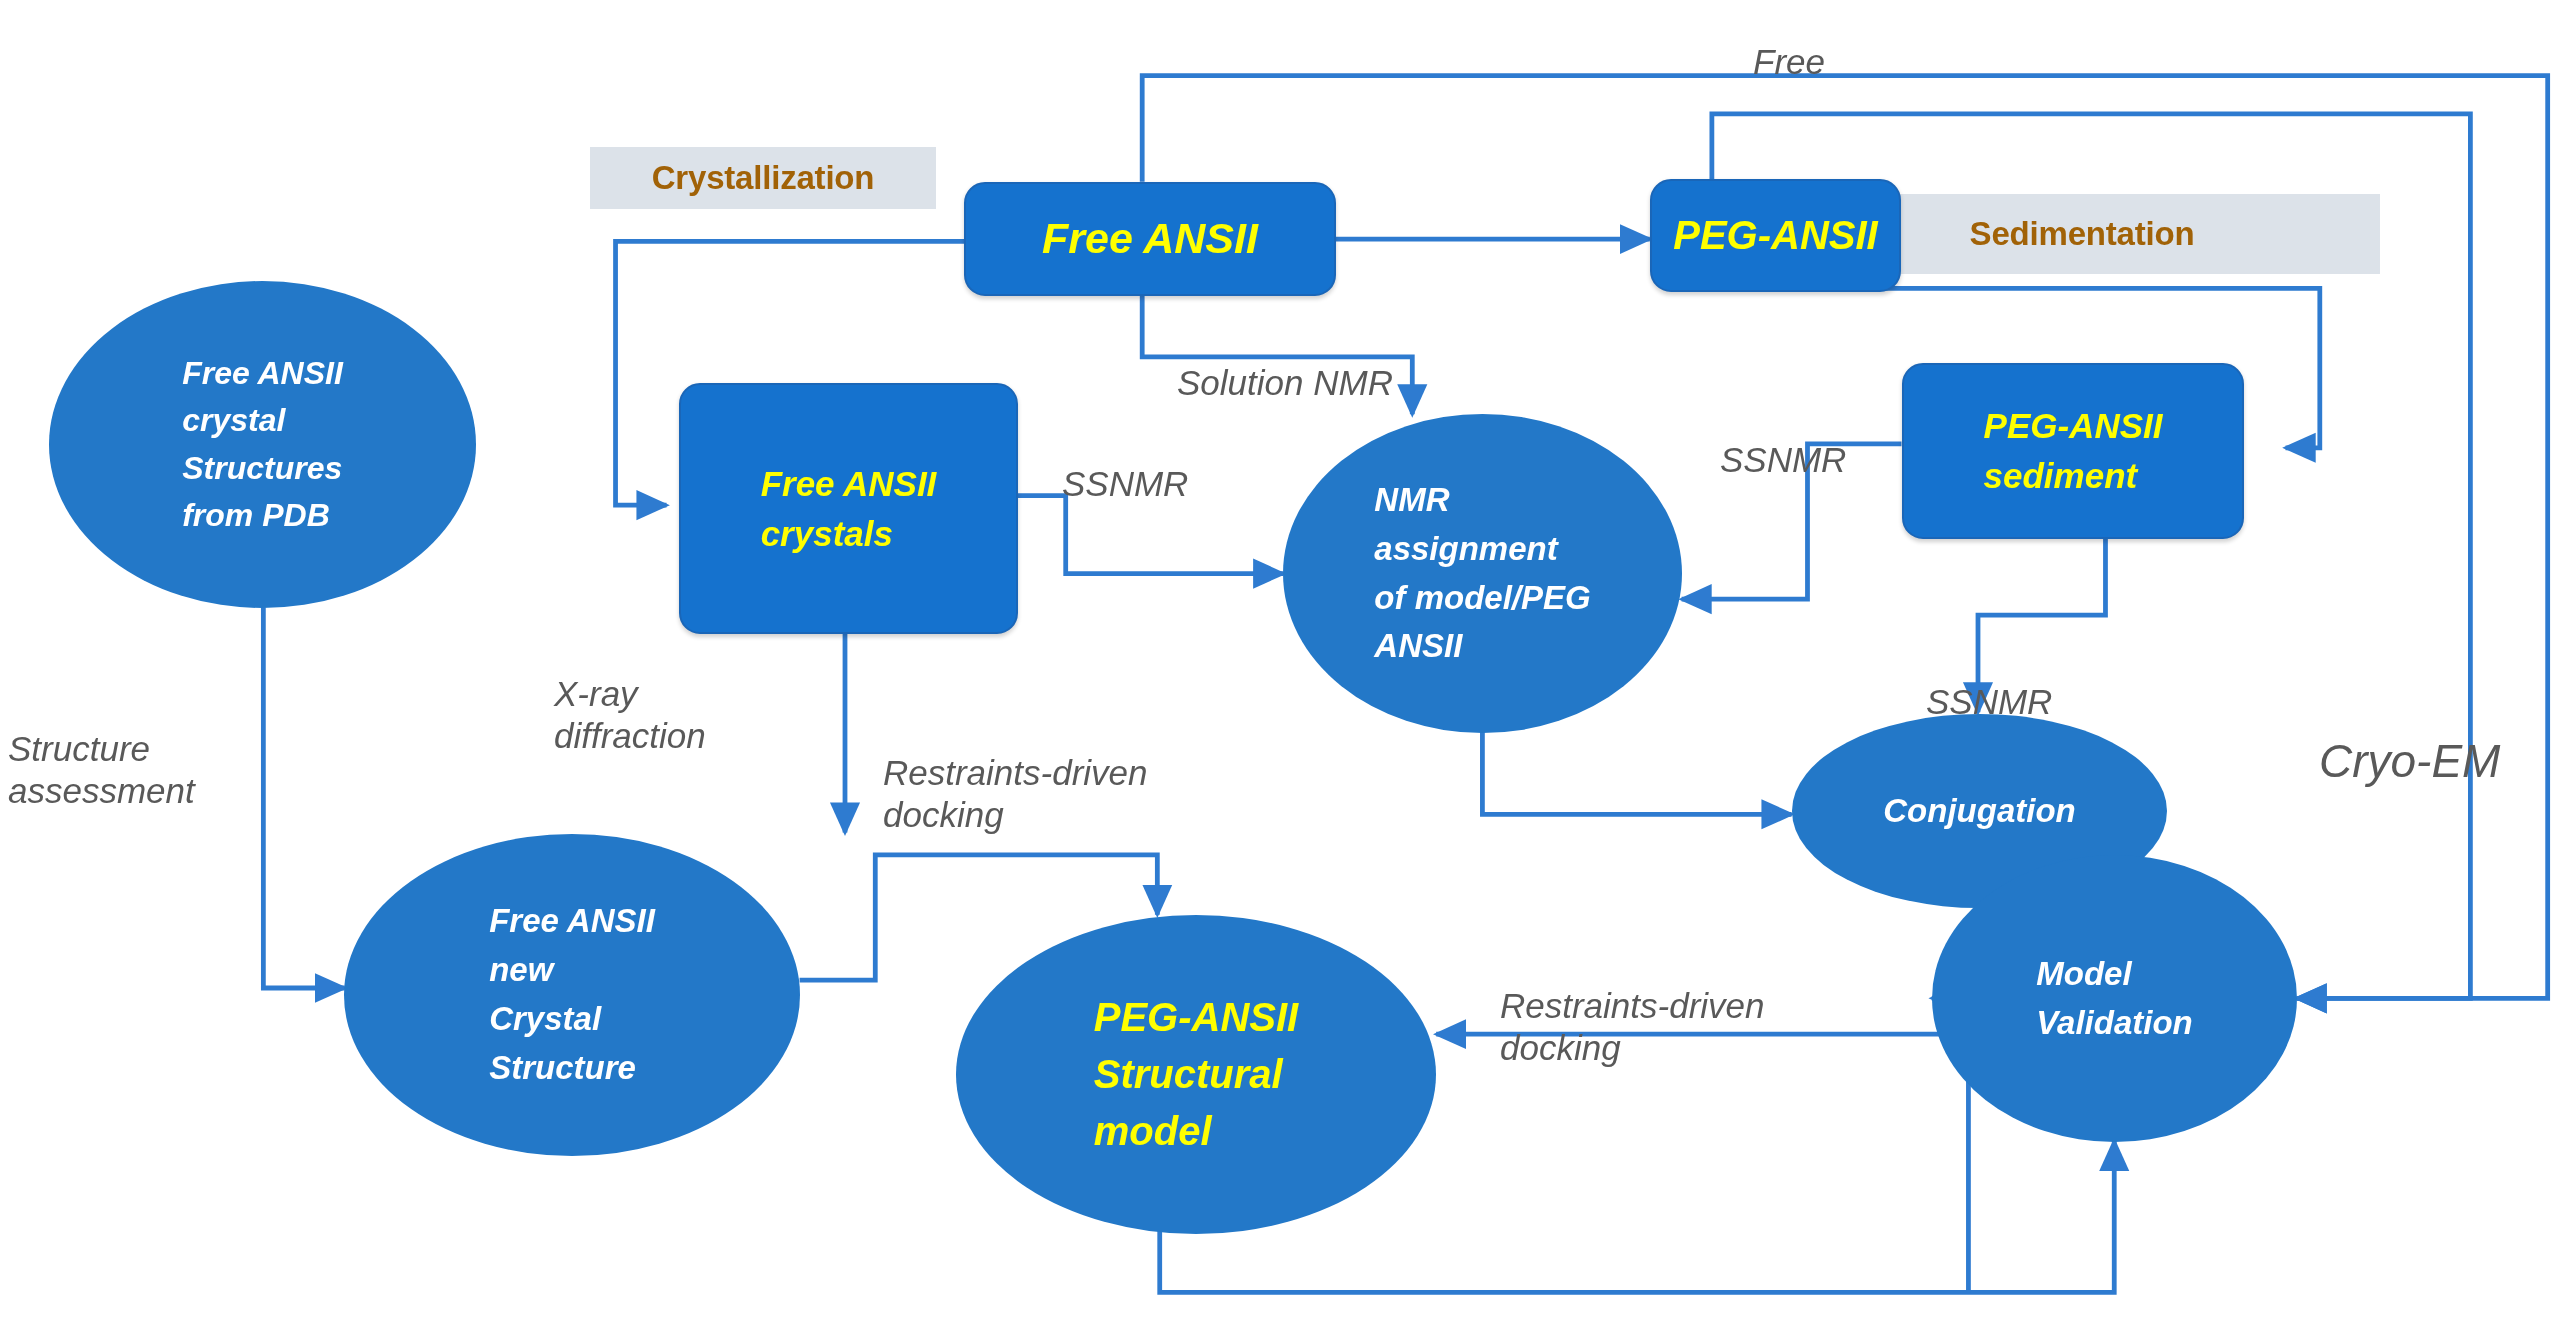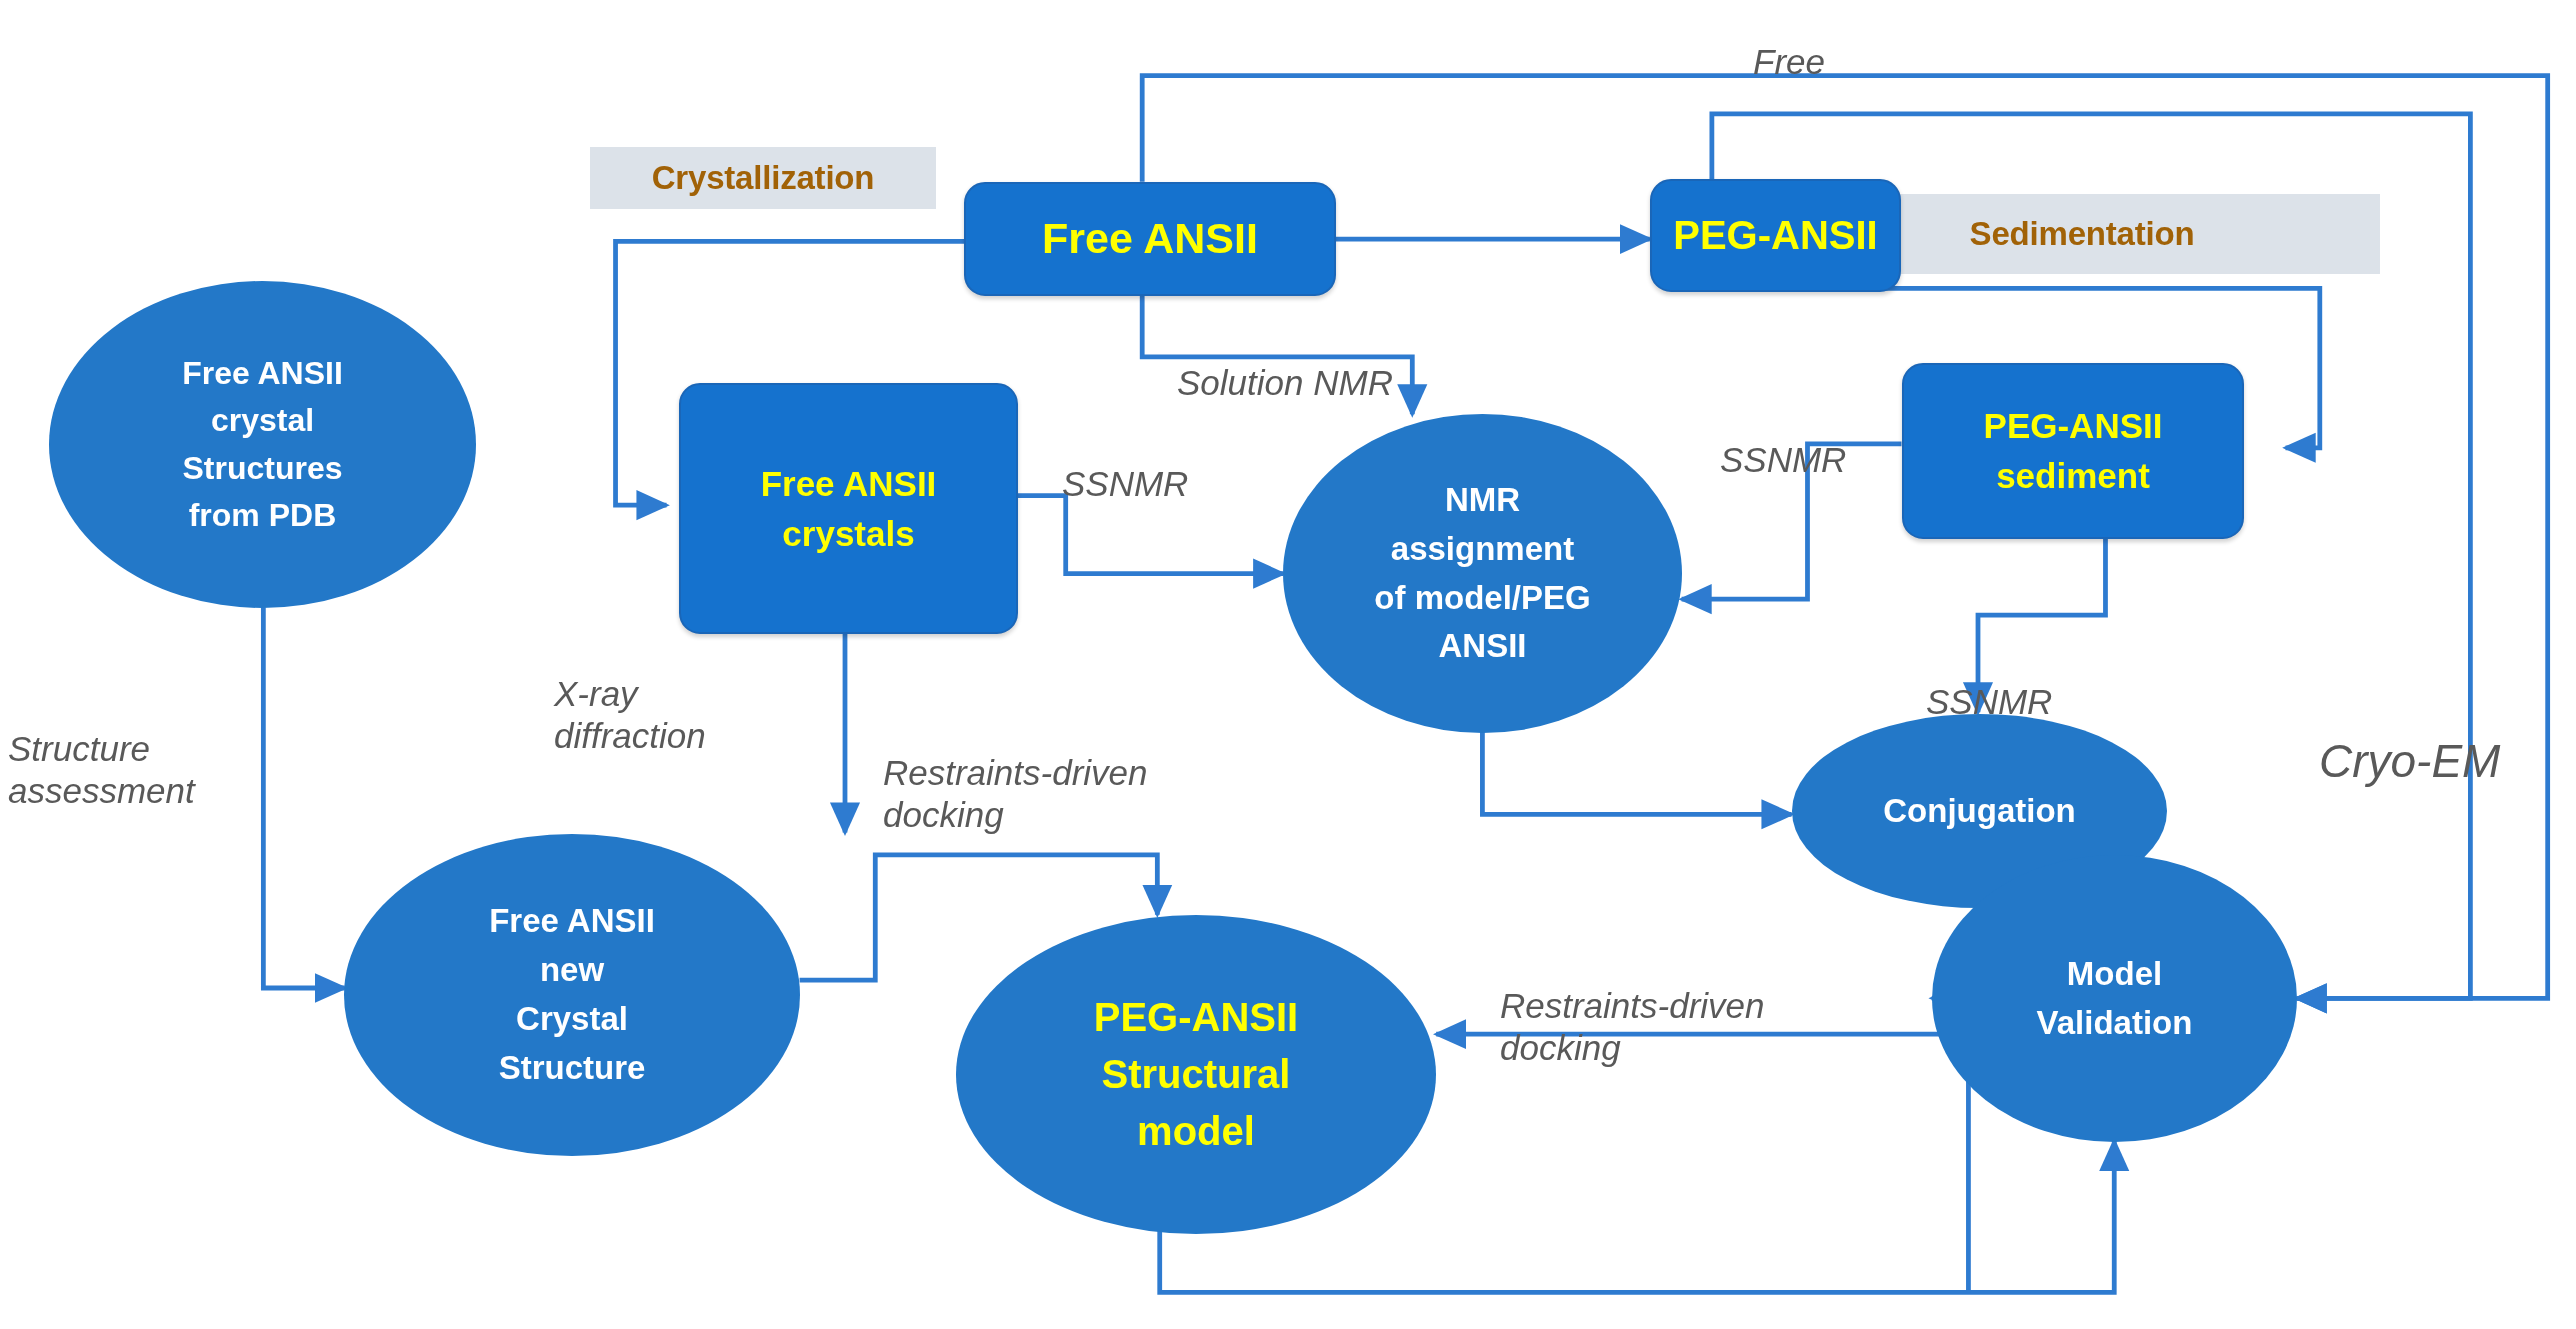--- a/index.html
+++ b/index.html
@@ -1,21 +1,21 @@
 <!DOCTYPE html>
 <html style="font-size:12.8px"><head>
 <meta charset="utf-8">
 <style>
   html,body{margin:0;padding:0;background:#ffffff;}
   body{width:2576px;height:1329px;overflow:hidden;font-family:"Liberation Sans",sans-serif;}
   #stage{position:relative;width:2576px;height:1329px;background:#fff;}
   svg.layer{position:absolute;left:0;top:0;width:2576px;height:1329px;}
 
   
-  .node{position:absolute;display:flex;align-items:center;justify-content:center;text-align:center;}
+  .node{position:absolute;display:flex;align-items:center;justify-content:center;text-align:left;font-style:italic;}
   .ellipse{background:#2378C8;border-radius:50%;}
   .rbox{background:#1572CE;border:2.4px solid #1A66B8;border-radius:21px;
         box-shadow:0 2.4px 4px rgba(0,0,0,.18);}
   .lbl-white{color:#ffffff;font-weight:bold;line-height:1.48;}
   .lbl-yellow{color:#FFFF00;font-weight:bold;line-height:1.42;}
 
   
   .chip{position:absolute;background:#DCE2E9;color:#a16207;font-weight:bold;
         display:flex;align-items:center;justify-content:center;letter-spacing:-0.2px;}
 

